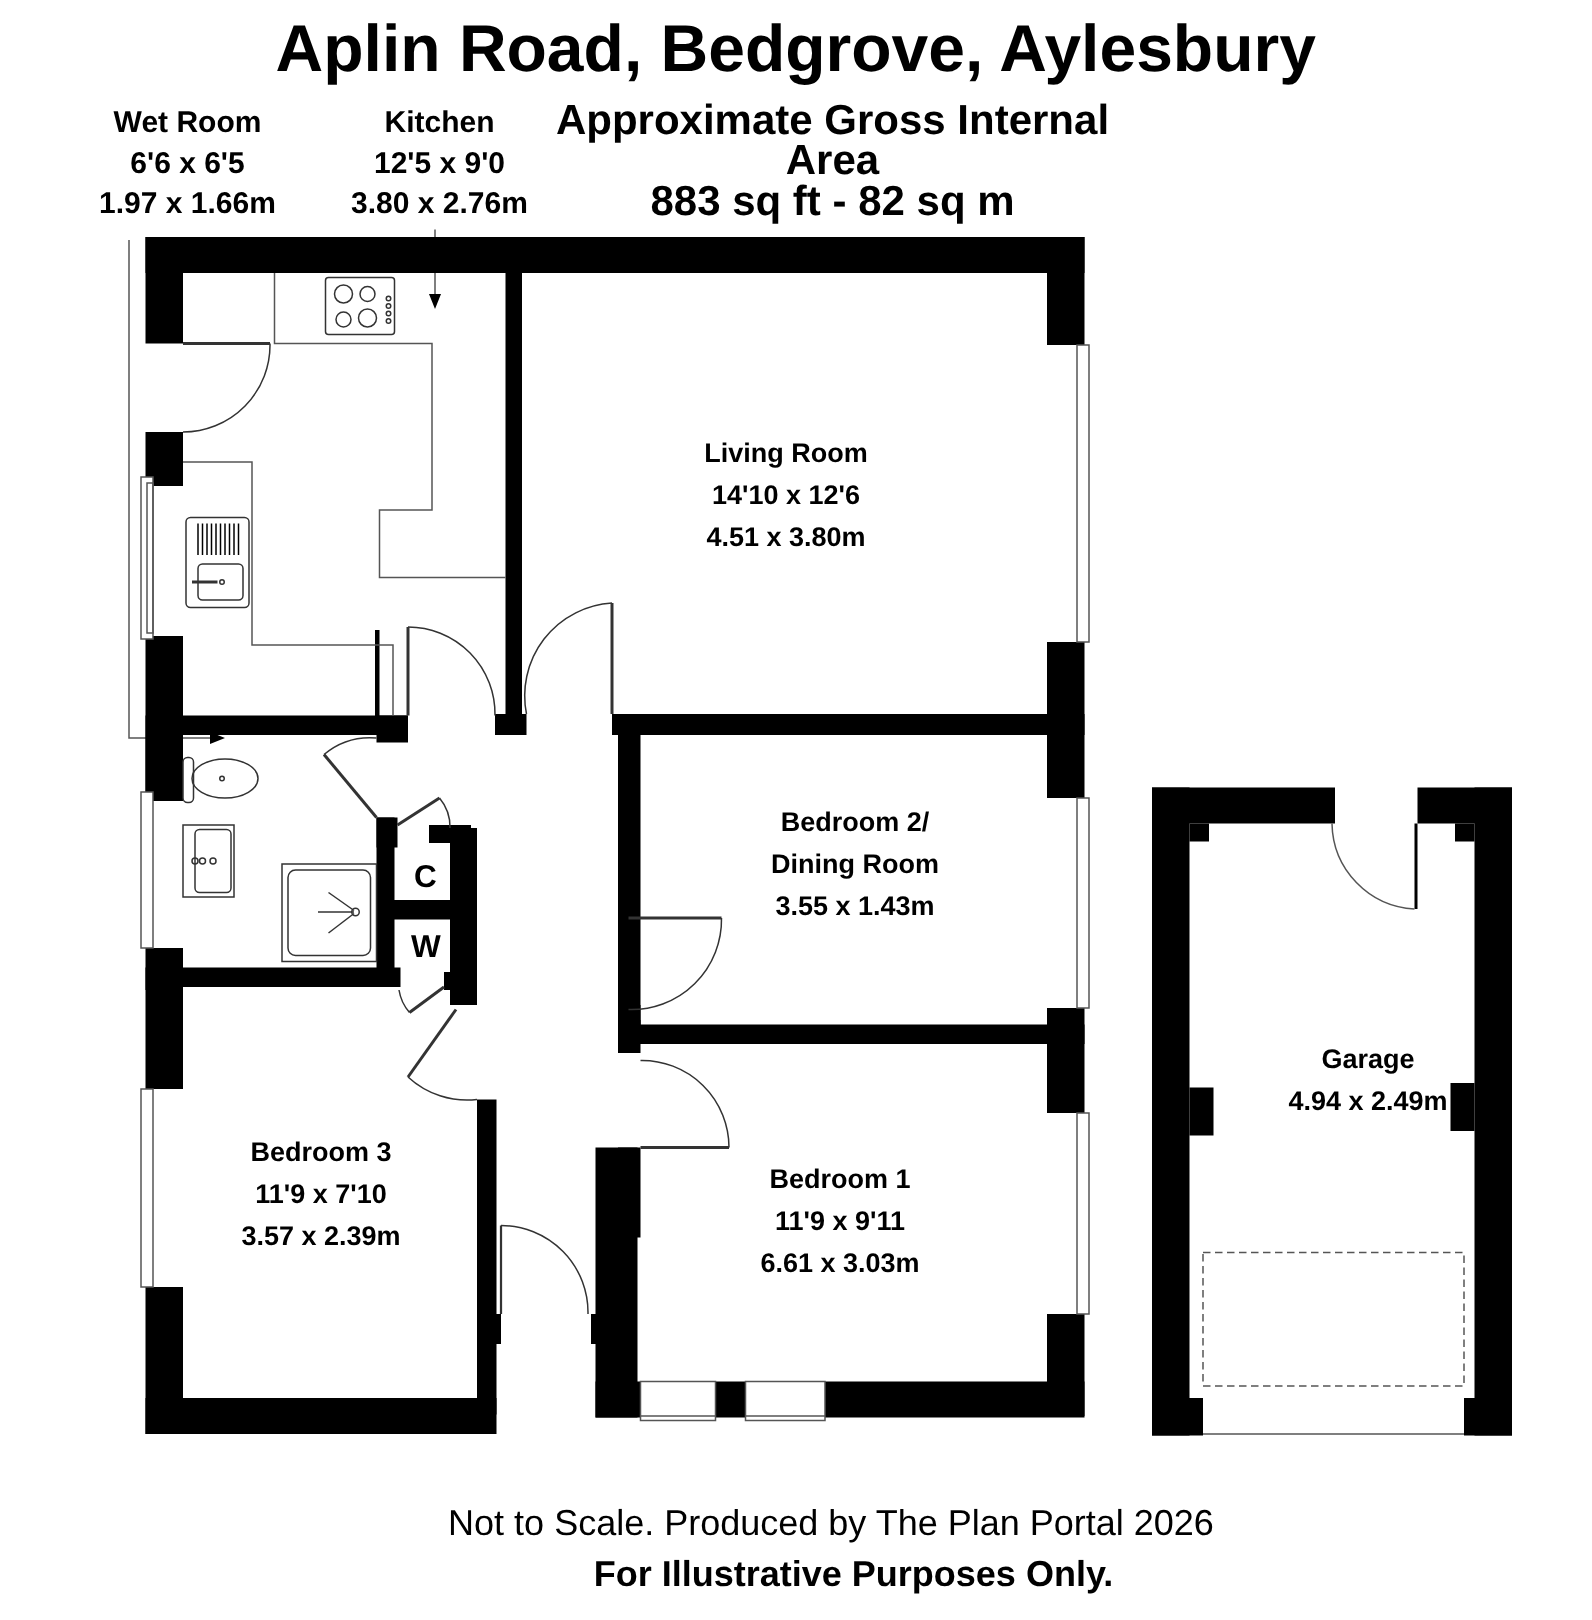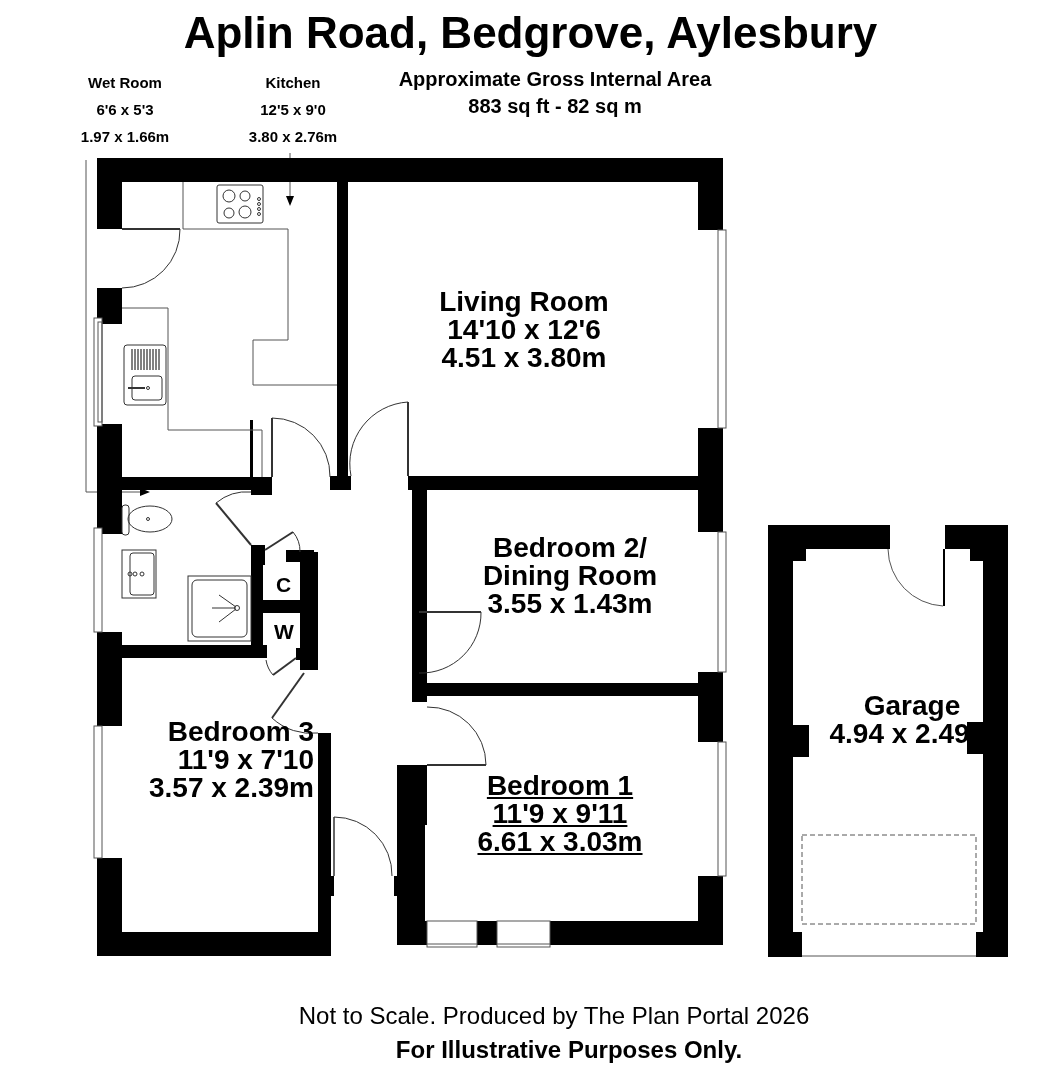--- a/index.html
+++ b/index.html
@@ -1,38 +1,38 @@
 <!DOCTYPE html>
 <html><head>
 <meta charset="utf-8">
 <style>
   html, body { margin: 0; padding: 0; background: #ffffff; }
   body { width: 1061px; height: 1080px; position: relative; overflow: hidden; font-family: "Liberation Sans", sans-serif; color: #000; }
   .title { position: absolute; left: 0; width: 1061px; top: 8px; text-align: center; font-weight: bold; font-size: 44px; letter-spacing: 0px; }
-  .subtitle { position: absolute; left: 360px; width: 390px; top: 66px; text-align: center; font-weight: bold; font-size: 20px; line-height: 27px; }
-  .lbl { position: absolute; text-align: center; font-weight: bold; font-size: 15px; line-height: 27px; white-space: nowrap; }
+  .subtitle { position: absolute; left: 360px; width: 390px; top: 66px; text-align: center; font-weight: bold; font-size: 28px; line-height: 27px; }
+  .lbl { position: absolute; text-align: center; font-weight: bold; font-size: 20px; line-height: 27px; white-space: nowrap; }
   .lbl span { display: block; }
   .footer1 { position: absolute; left: 0; width: 1108px; top: 1002px; text-align: center; font-size: 24px; }
   .footer2 { position: absolute; left: 0; width: 1138px; top: 1036px; text-align: center; font-size: 24px; font-weight: bold; }
   svg.plan { position: absolute; left: 0; top: 0; }
-  .roomlbl { font-size: 28px; line-height: 28px; }
+  .roomlbl { font-size: 18px; line-height: 28px; }
   .cw { position: absolute; font-weight: bold; font-size: 21px; }
 </style>
 </head>
 <body>
 
 <div class="title">Aplin Road, Bedgrove, Aylesbury</div>
 <div class="subtitle">
   <span style="display:block">Approximate Gross Internal Area</span>
   <span style="display:block">883 sq ft - 82 sq m</span>
 </div>
 
 <div class="lbl" style="left:45px; width:160px; top:69px;">
   <span>Wet Room</span>
-  <span>6'6 x 5'3</span>
+  <span>6'6 x 6'5</span>
   <span>1.97 x 1.66m</span>
 </div>
 <div class="lbl" style="left:213px; width:160px; top:69px;">
   <span>Kitchen</span>
   <span>12'5 x 9'0</span>
   <span>3.80 x 2.76m</span>
 </div>
 
 <svg class="plan" width="1061" height="1080" viewBox="0 0 1061 1080" xmlns="http://www.w3.org/2000/svg">
   <g fill="none" stroke="#555" stroke-width="1">
@@ -226,27 +226,27 @@
   <span>14'10 x 12'6</span>
   <span>4.51 x 3.80m</span>
 </div>
 
 <div class="lbl roomlbl" style="left:470px; width:200px; top:534px;">
   <span>Bedroom 2/</span>
   <span>Dining Room</span>
   <span>3.55 x 1.43m</span>
 </div>
 
-<div class="lbl roomlbl" style="left:114px; width:200px; top:718px;text-align:right;">
+<div class="lbl roomlbl" style="left:114px; width:200px; top:754px;">
   <span>Bedroom 3</span>
   <span>11'9 x 7'10</span>
   <span>3.57 x 2.39m</span>
 </div>
 
-<div class="lbl roomlbl" style="left:460px; width:200px; top:772px;text-decoration:underline;">
+<div class="lbl roomlbl" style="left:460px; width:200px; top:772px;">
   <span>Bedroom 1</span>
   <span>11'9 x 9'11</span>
   <span>6.61 x 3.03m</span>
 </div>
 
 <div class="lbl roomlbl" style="left:812px; width:200px; top:692px;">
   <span>Garage</span>
   <span>4.94 x 2.49m</span>
 </div>
 

